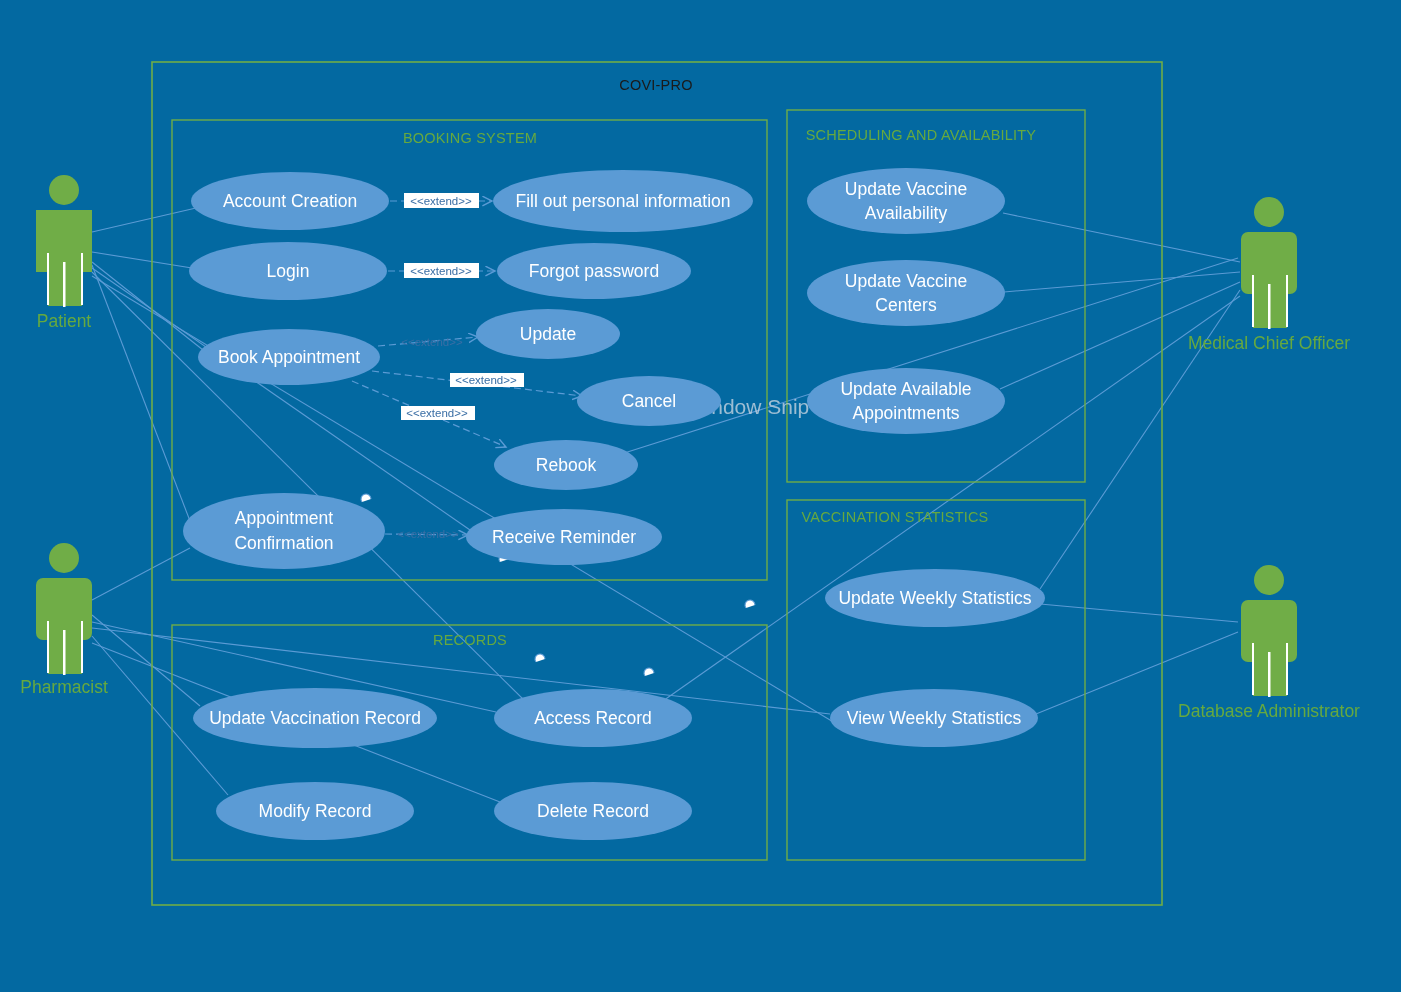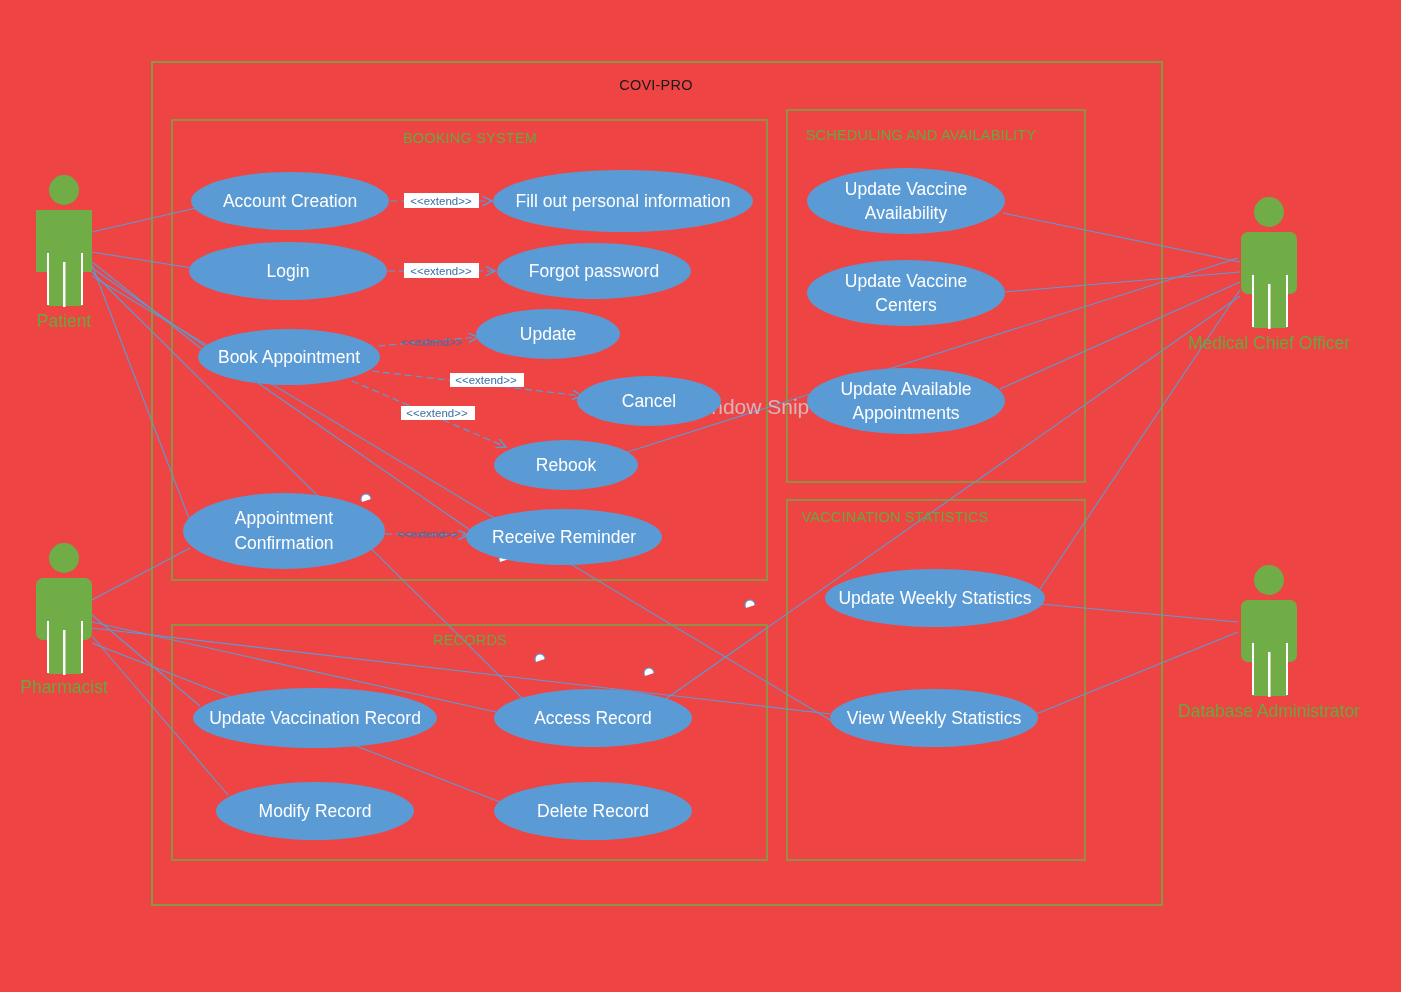--- a/index.html
+++ b/index.html
@@ -7,21 +7,21 @@
     padding: 0;
     background: #ffffff;
   }
   body {
     font-family: "Liberation Sans", sans-serif;
   }
   #canvas {
     position: relative;
     width: 1401px;
     height: 992px;
-    background: #ef4444;
+    background: #0369a1;
     overflow: hidden;
   }
   svg.layer {
     position: absolute;
     left: 0;
     top: 0;
     width: 1401px;
     height: 992px;
   }
   .uc-label {

